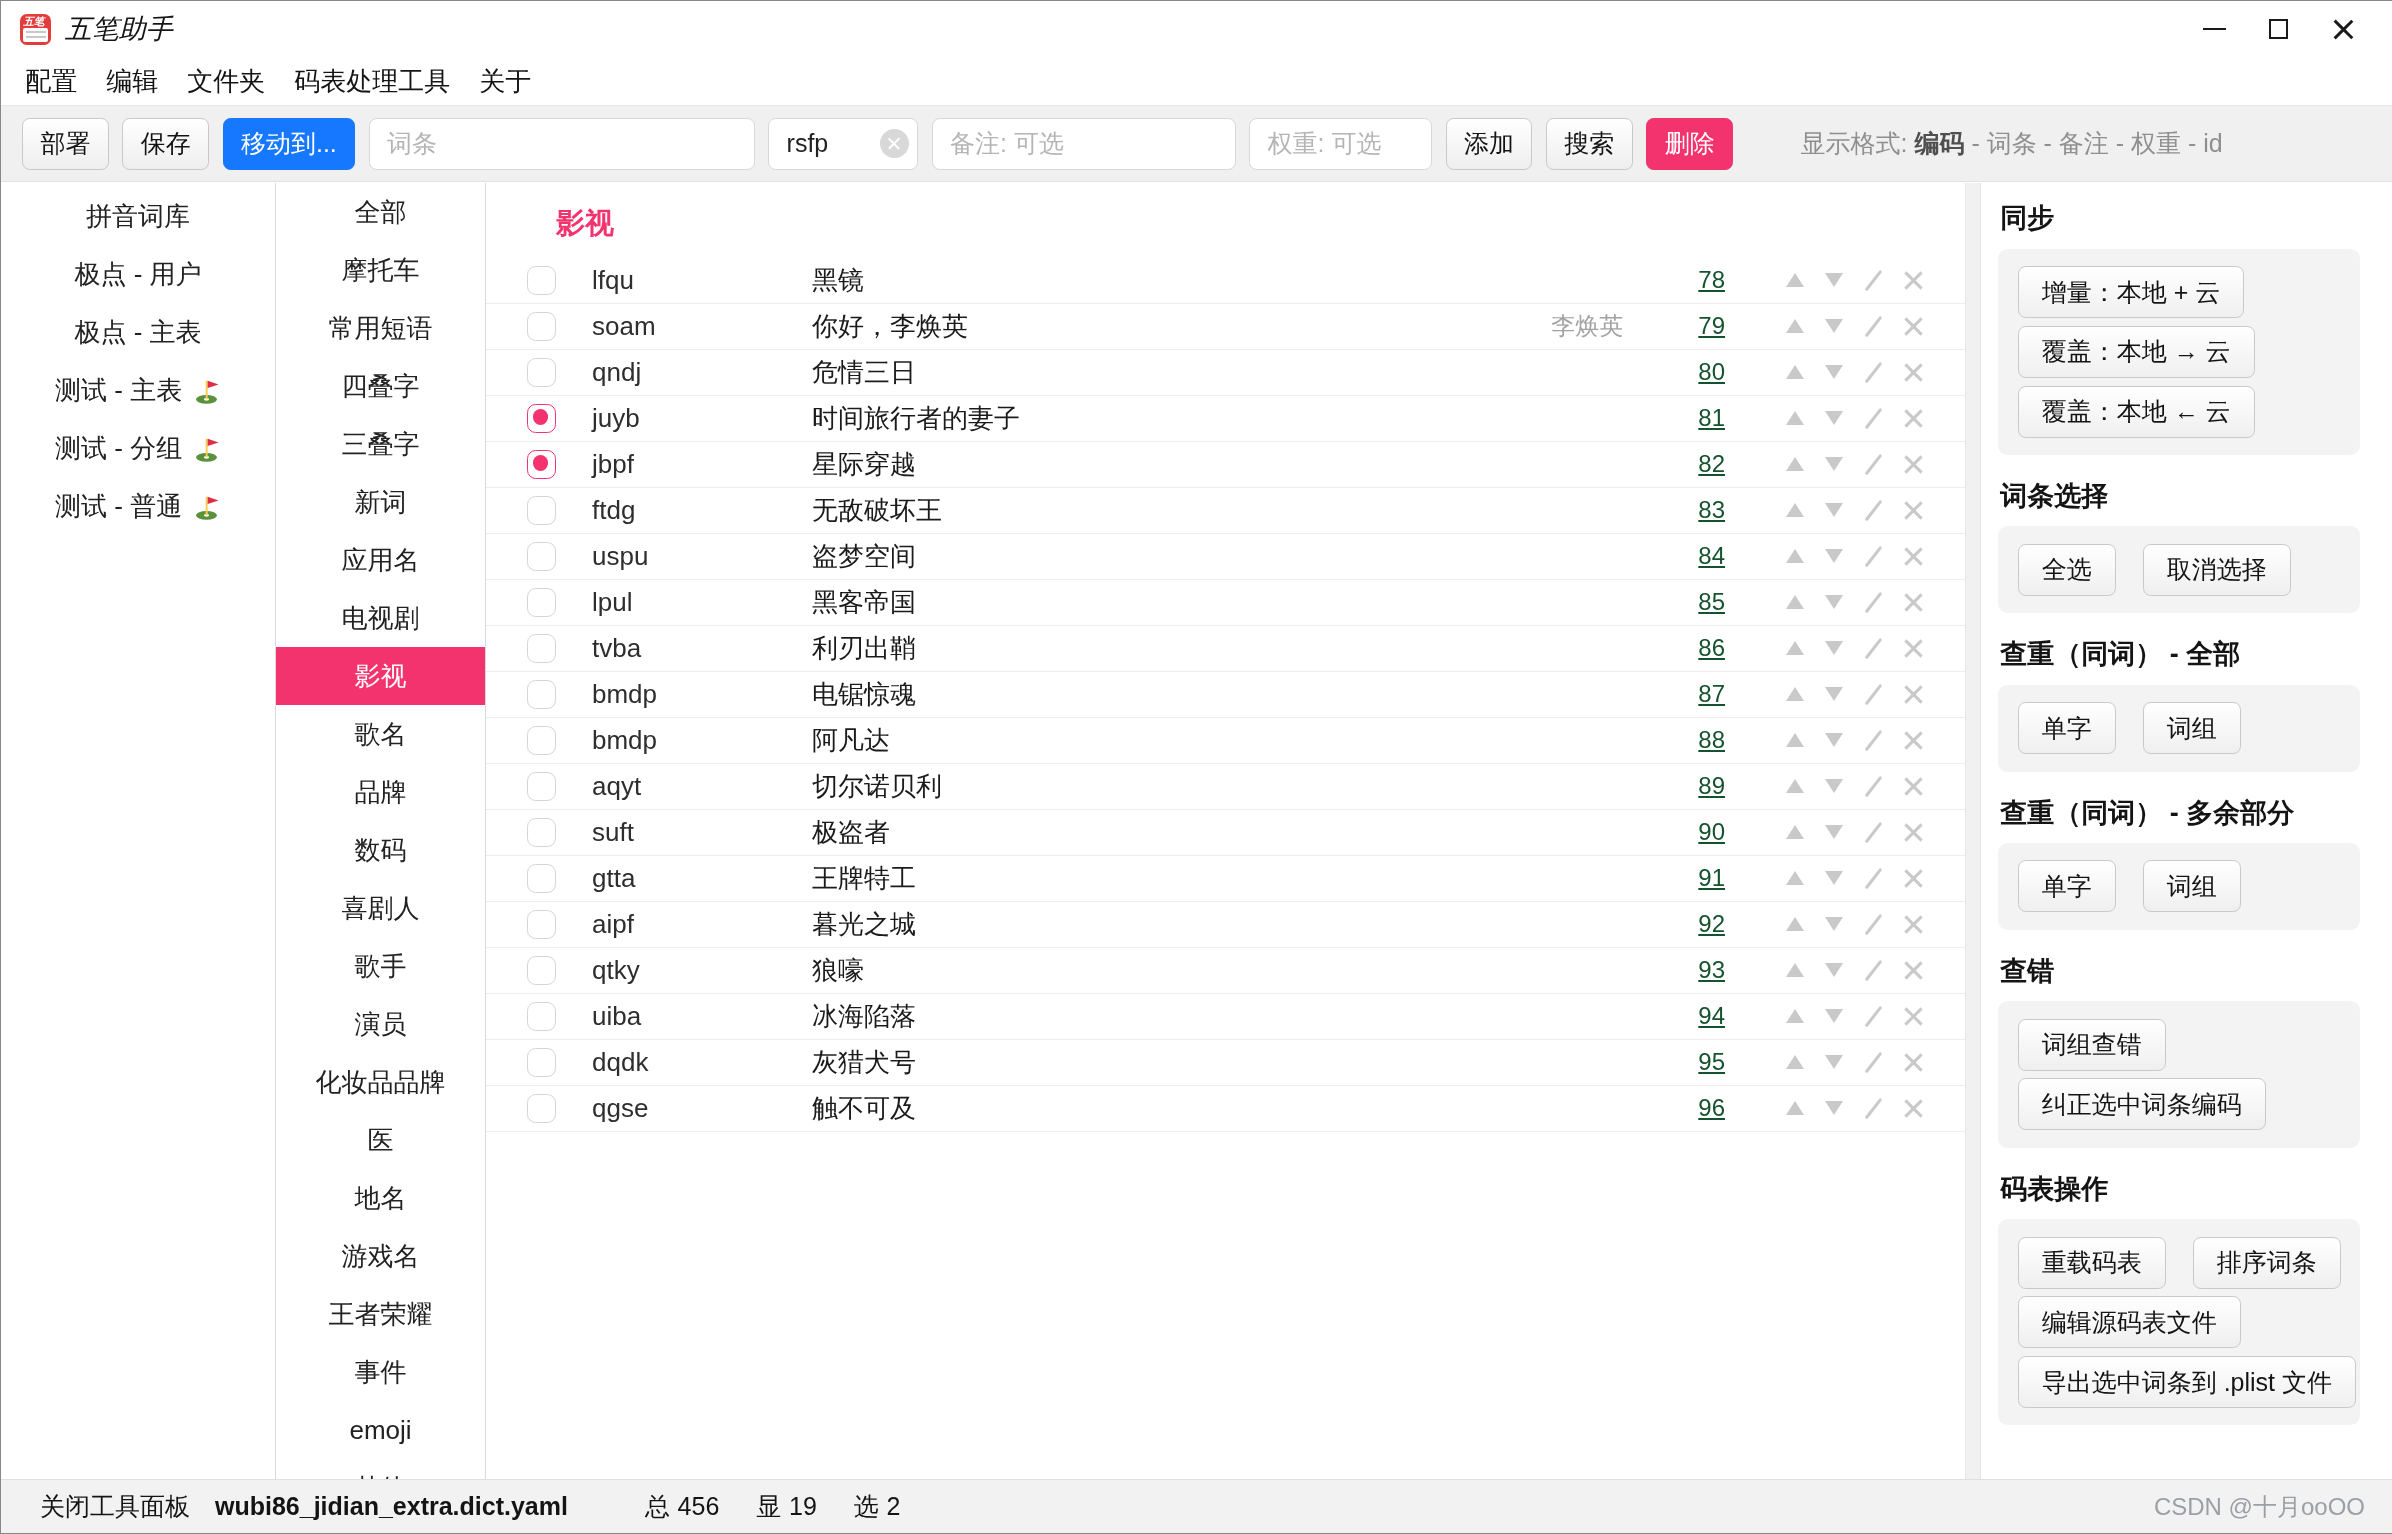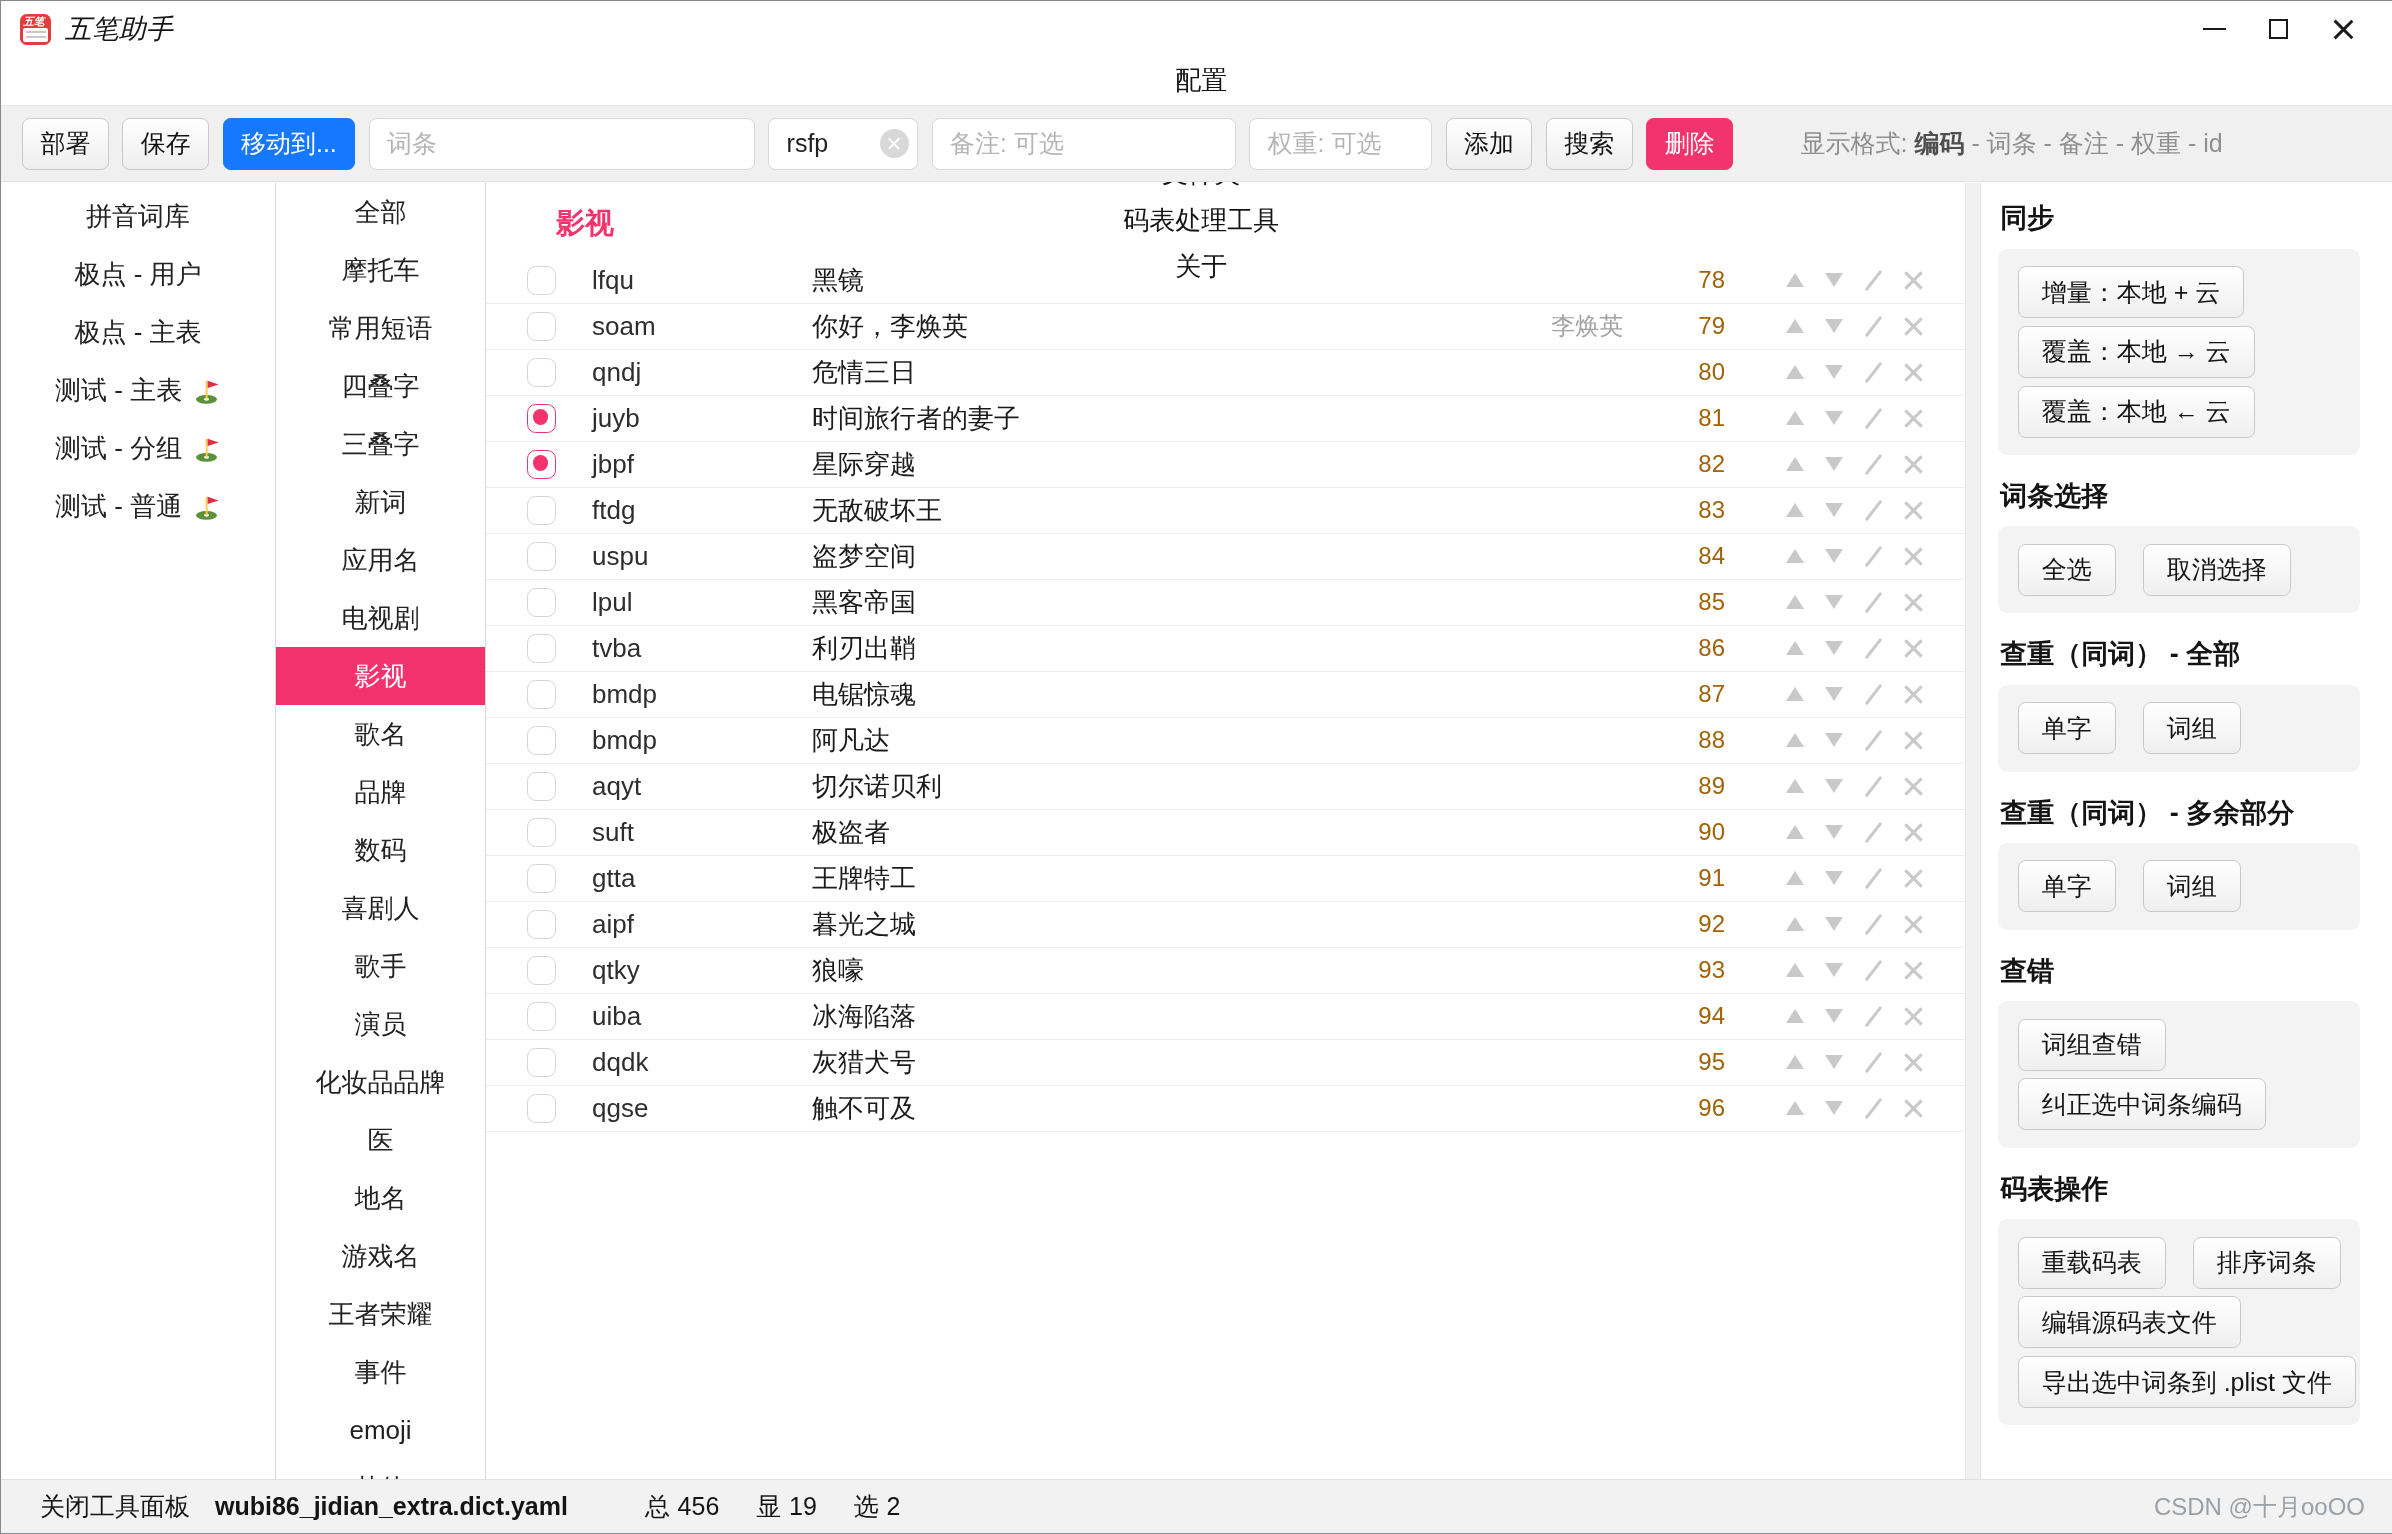--- a/index.html
+++ b/index.html
@@ -17,21 +17,21 @@
   .win-title { font-size: 27px; color: #151515; }
   .win-controls { margin-left: auto; display: flex; margin-right: 17.4px; }
   .win-btn { width: 64px; height: 50px; display: flex; align-items: center; justify-content: center; }
   .ic-min { width: 23px; height: 2.9px; background: #1a1a1a; }
   .ic-max { width: 19.3px; height: 19.3px; border: 2.9px solid #1a1a1a; }
   .ic-close { position: relative; width: 23px; height: 23px; }
   .ic-close::before, .ic-close::after { content: ""; position: absolute; left: 10.6px; top: -1px; width: 2.9px; height: 25px; background: #1a1a1a; }
   .ic-close::before { transform: rotate(45deg); }
   .ic-close::after { transform: rotate(-45deg); }
   
-  .menubar { position: absolute; top: 56px; left: 0; right: 0; height: 48px; display: flex; align-items: center; padding-left: 9.7px; background: #fff; flex-direction: column; }
+  .menubar { position: absolute; top: 56px; left: 0; right: 0; height: 48px; display: flex; align-items: center; padding-left: 9.7px; background: #fff; }
   .menu-item { font-size: 26px; padding: 5.8px 14.5px; color: #141414; }
   
   .toolbar { position: absolute; top: 104px; left: 0; right: 0; height: 77px; background: #f0f0f0; border-top: 1px solid #e6e6e6; border-bottom: 1px solid #e2e2e2; display: flex; align-items: center; padding-left: 21px; }
   .tbtn { height: 52px; padding: 0 17.4px; font-size: 25px; color: #141414; background: linear-gradient(#ffffff, #eeeeee); border: 1px solid #c9c9c9; border-radius: 7.7px; margin-right: 13.5px; display: flex; align-items: center; justify-content: center; white-space: nowrap; }
   .tbtn.blue { background: #1677ff; border-color: #1677ff; color: #fff; }
   .tbtn.pink { background: #f2336e; border-color: #f2336e; color: #fff; }
   .tinput { height: 52px; border: 1px solid #d7d7d7; border-radius: 7.7px; background: #fff; font-size: 25px; padding: 0 17.4px; color: #222; margin-right: 13.5px; font-family: inherit; outline: none; }
   .tinput::placeholder { color: #b5b5b5; }
   .in-entry { width: 386px; }
   .code-wrap { position: relative; margin-right: 13.5px; }
@@ -55,21 +55,21 @@
   .main { flex: 1 1 auto; overflow: hidden; }
   .list-header { margin: 21px 0 0 70px; font-size: 29px; font-weight: bold; color: #f2336e; }
   .rows { margin-top: 13.5px; }
   .row { display: grid; grid-template-columns: 29px 256px 676px 145px 92px auto; align-items: center; height: 46px; padding-left: 41px; border-bottom: 1px solid #ededed; }
   .checkbox { width: 29px; height: 29px; border: 1.9px solid #d5d5d5; border-radius: 8.7px; background: #fff; position: relative; }
   .checkbox.checked { border-color: #f2336e; }
   .checkbox.checked::after { content: ""; position: absolute; left: 4.8px; top: 4.8px; width: 15.4px; height: 15.4px; border-radius: 50%; background: #f2336e; }
   .cell-code { padding-left: 36px; font-size: 26px; color: #2e2e2e; }
   .cell-word { font-size: 26px; color: #1b1b1b; }
   .cell-note { font-size: 24px; color: #a3a3a3; text-align: right; padding-right: 9.7px; }
-  .cell-weight { font-size: 24px; color: #a16207; text-align: right; }
+  .cell-weight { font-size: 24px; color: #14532d; text-align: right; text-decoration: underline; }
   .cell-actions { display: flex; align-items: center; gap: 16.4px; padding-left: 58px; }
   .act { width: 23px; height: 25px; display: flex; align-items: center; justify-content: center; }
   .tri-up { width: 0; height: 0; border-left: 9.7px solid transparent; border-right: 9.7px solid transparent; border-bottom: 14.5px solid #c9c9c9; }
   .tri-down { width: 0; height: 0; border-left: 9.7px solid transparent; border-right: 9.7px solid transparent; border-top: 14.5px solid #c9c9c9; }
   .pen { width: 2.9px; height: 25px; background: #c9c9c9; border-radius: 1.9px; transform: rotate(38deg); }
   .xic { position: relative; width: 21px; height: 21px; }
   .xic::before, .xic::after { content: ""; position: absolute; left: 9.7px; top: -1px; width: 2.9px; height: 23px; background: #c9c9c9; }
   .xic::before { transform: rotate(45deg); }
   .xic::after { transform: rotate(-45deg); }
   

